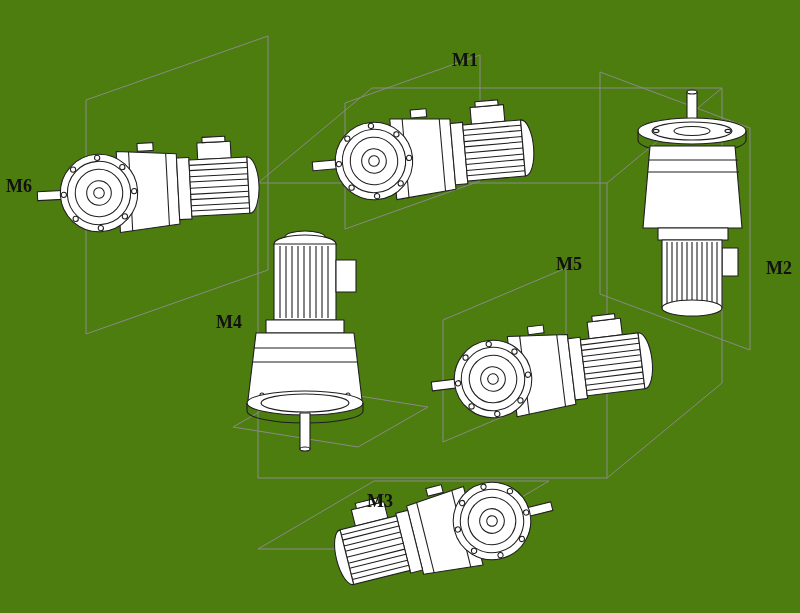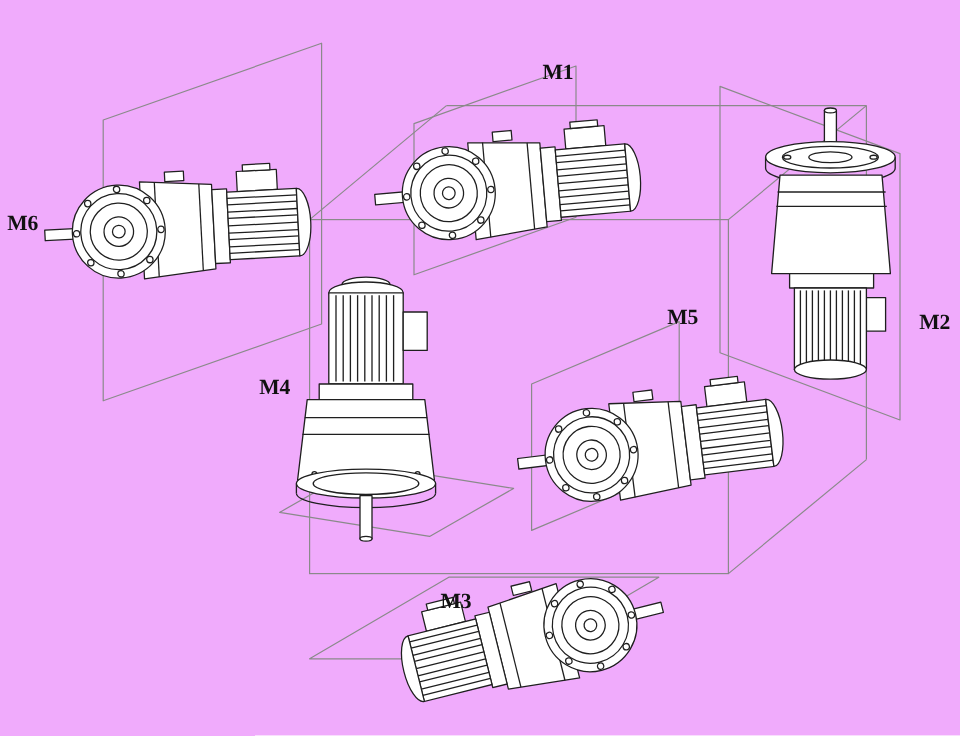--- a/index.html
+++ b/index.html
@@ -1,16 +1,16 @@
 <!DOCTYPE html>
 <html><head>
 <meta charset="utf-8">
 <style>
   html,body{margin:0;padding:0;background:#fff;}
-  .stage{width:800px;height:613px;position:relative;background:#f0abfc;overflow:hidden;
+  .stage{width:800px;height:613px;position:relative;background:#4d7c0f;overflow:hidden;
          font-family:"Liberation Serif", serif;}
   svg{display:block;}
   text.pos-label{font-family:"Liberation Serif", serif;font-weight:bold;font-size:18px;fill:#111;}
 </style>
 </head>
 <body>
 
 <div class="stage">
 <svg width="800" height="613" viewBox="0 0 800 613">
 

